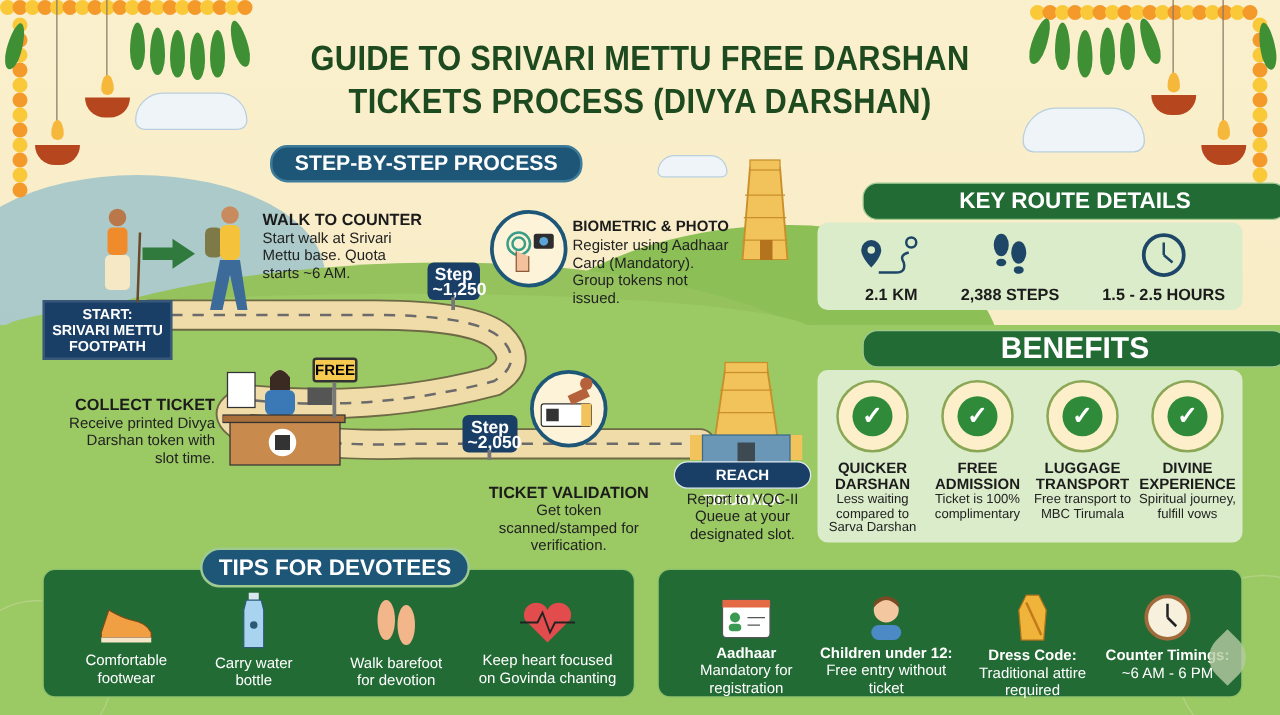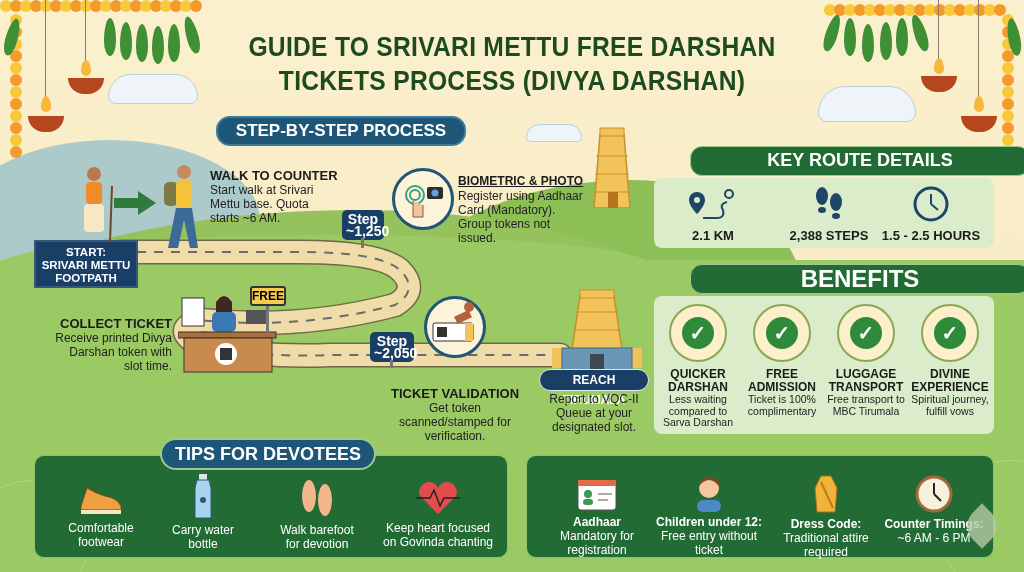--- a/index.html
+++ b/index.html
@@ -271,21 +271,21 @@
     <svg width="56" height="56">
       <circle cx="20" cy="24" r="9" fill="none" stroke="#3a9d87" stroke-width="2"></circle>
       <circle cx="20" cy="24" r="5" fill="none" stroke="#3a9d87" stroke-width="2"></circle>
       <rect x="32" y="16" width="16" height="12" rx="2" fill="#2d2d2d"></rect>
       <circle cx="40" cy="22" r="3.5" fill="#5aa4d8"></circle>
       <path d="M18 30 L18 46 L28 46 L28 34" fill="#f3c19c" stroke="#8a5a3a"></path>
     </svg>
   </div>
 
   <div class="abs" style="left:458px;top:174px;width:150px;">
-    <div class="step-heading" style="font-size:12px;text-decoration:underline;">BIOMETRIC &amp; PHOTO</div>
+    <div class="step-heading" style="font-size:12px;">BIOMETRIC &amp; PHOTO</div>
     <div class="step-text">Register using Aadhaar</div>
     <div class="step-text">Card (Mandatory).</div>
     <div class="step-text">Group tokens not</div>
     <div class="step-text">issued.</div>
   </div>
 
   <svg class="abs" style="left:178px;top:290px;" width="100" height="84">
     <rect x="4" y="8" width="22" height="28" fill="#fff" stroke="#333"></rect>
     <circle cx="46" cy="14" r="8" fill="#f0c9a4"></circle>
     <path d="M38 12 Q46 0 54 12 L54 22 L38 22 Z" fill="#3a2a22"></path>
@@ -350,21 +350,21 @@
   <div class="abs key-panel">
     <div class="key-item" style="left:4px;">
       <svg width="60" height="46" style="margin-top:6px;">
         <path d="M14 8 a8 8 0 0 1 8 8 c0 6 -8 14 -8 14 c0 0 -8 -8 -8 -14 a8 8 0 0 1 8 -8z" fill="#1d4667"></path>
         <circle cx="14" cy="16" r="3" fill="#dbeccb"></circle>
         <path d="M20 34 L34 34 Q42 34 40 26 Q36 20 44 18" fill="none" stroke="#1d4667" stroke-width="2"></path>
         <circle cx="46" cy="10" r="4" fill="none" stroke="#1d4667" stroke-width="2"></circle>
       </svg>
       <div class="key-val">2.1 KM</div>
     </div>
-    <div class="key-item" style="left:120px;">
+    <div class="key-item" style="left:99px;">
       <svg width="40" height="46" style="margin-top:4px;">
         <ellipse cx="13" cy="14" rx="6" ry="9" fill="#1d4667"></ellipse>
         <ellipse cx="13" cy="28" rx="4" ry="3" fill="#1d4667"></ellipse>
         <ellipse cx="27" cy="20" rx="6" ry="9" fill="#1d4667"></ellipse>
         <ellipse cx="27" cy="34" rx="4" ry="3" fill="#1d4667"></ellipse>
       </svg>
       <div class="key-val">2,388 STEPS</div>
     </div>
     <div class="key-item" style="left:222px;">
       <svg width="40" height="46" style="margin-top:4px;">

